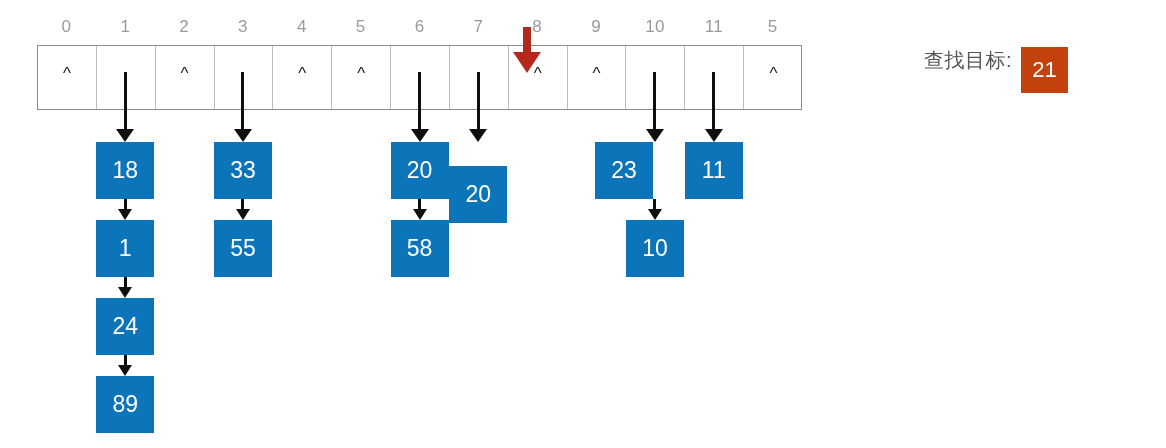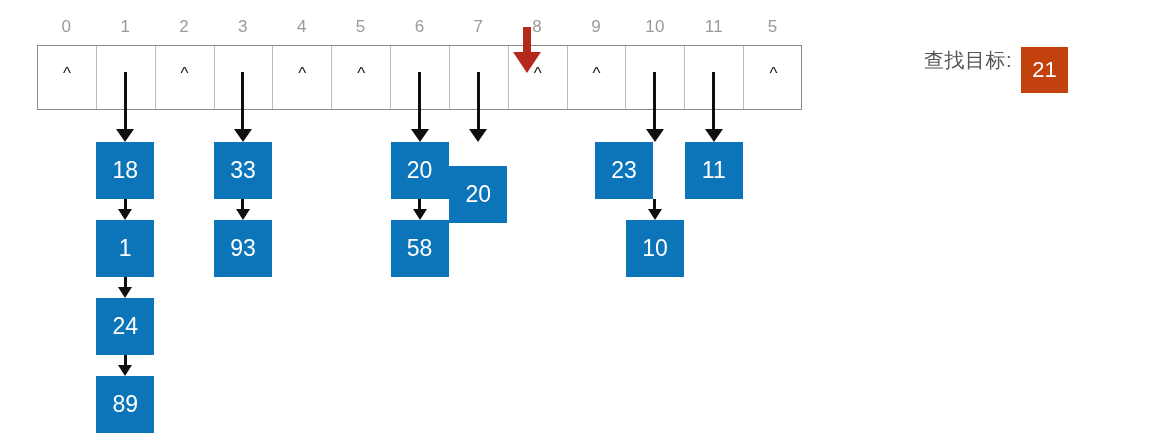--- a/index.html
+++ b/index.html
@@ -218,21 +218,21 @@
       <div class="link-head" style="left: 118.275px; top: 287px;"></div>
       <div class="node" style="left: 96.275px; top: 298px;">24</div>
       <div class="link-stem" style="left: 123.775px; top: 355px; height: 11px;"></div>
       <div class="link-head" style="left: 118.275px; top: 365px;"></div>
       <div class="node" style="left: 96.275px; top: 376px;">89</div>
       <div class="stem" style="left: 241.475px; top: 72px; height: 60px;"></div>
       <div class="arrowhead" style="left: 233.975px; top: 129px;"></div>
       <div class="node" style="left: 213.975px; top: 142px;">33</div>
       <div class="link-stem" style="left: 241.475px; top: 199px; height: 11px;"></div>
       <div class="link-head" style="left: 235.975px; top: 209px;"></div>
-      <div class="node" style="left: 213.975px; top: 220px;">93</div>
+      <div class="node" style="left: 213.975px; top: 220px;">55</div>
       <div class="stem" style="left: 418.025px; top: 72px; height: 60px;"></div>
       <div class="arrowhead" style="left: 410.525px; top: 129px;"></div>
       <div class="node" style="left: 390.525px; top: 142px;">20</div>
       <div class="link-stem" style="left: 418.025px; top: 199px; height: 11px;"></div>
       <div class="link-head" style="left: 412.525px; top: 209px;"></div>
       <div class="node" style="left: 390.525px; top: 220px;">58</div>
       <div class="stem" style="left: 476.875px; top: 72px; height: 60px;"></div>
       <div class="arrowhead" style="left: 469.375px; top: 129px;"></div>
       <div class="node" style="left: 449.375px; top: 142px; margin-top: 24px;">20</div>
       <div class="stem" style="left: 653.425px; top: 72px; height: 60px;"></div>

